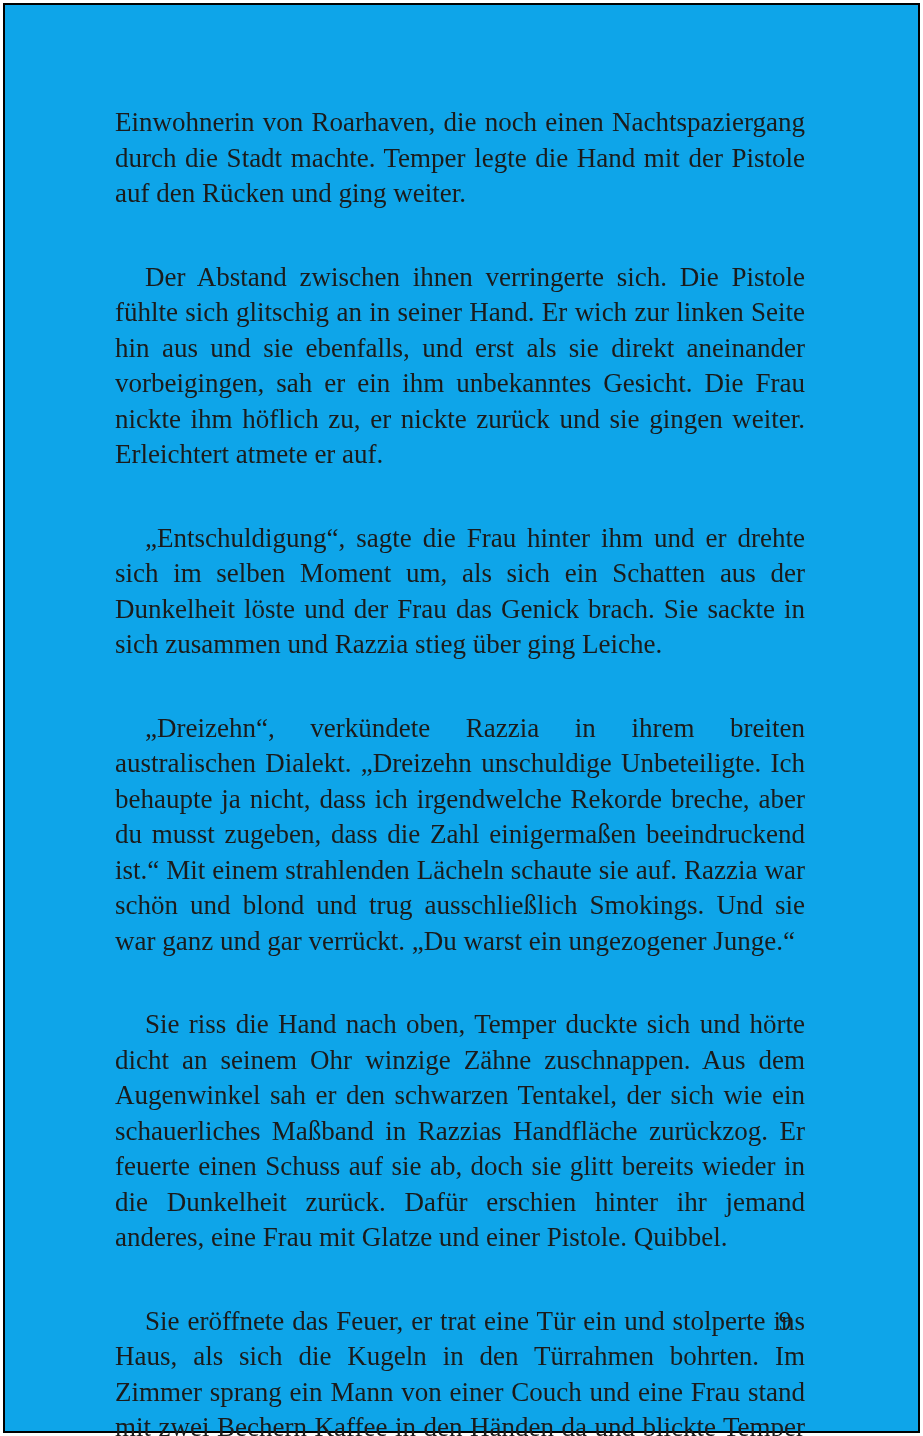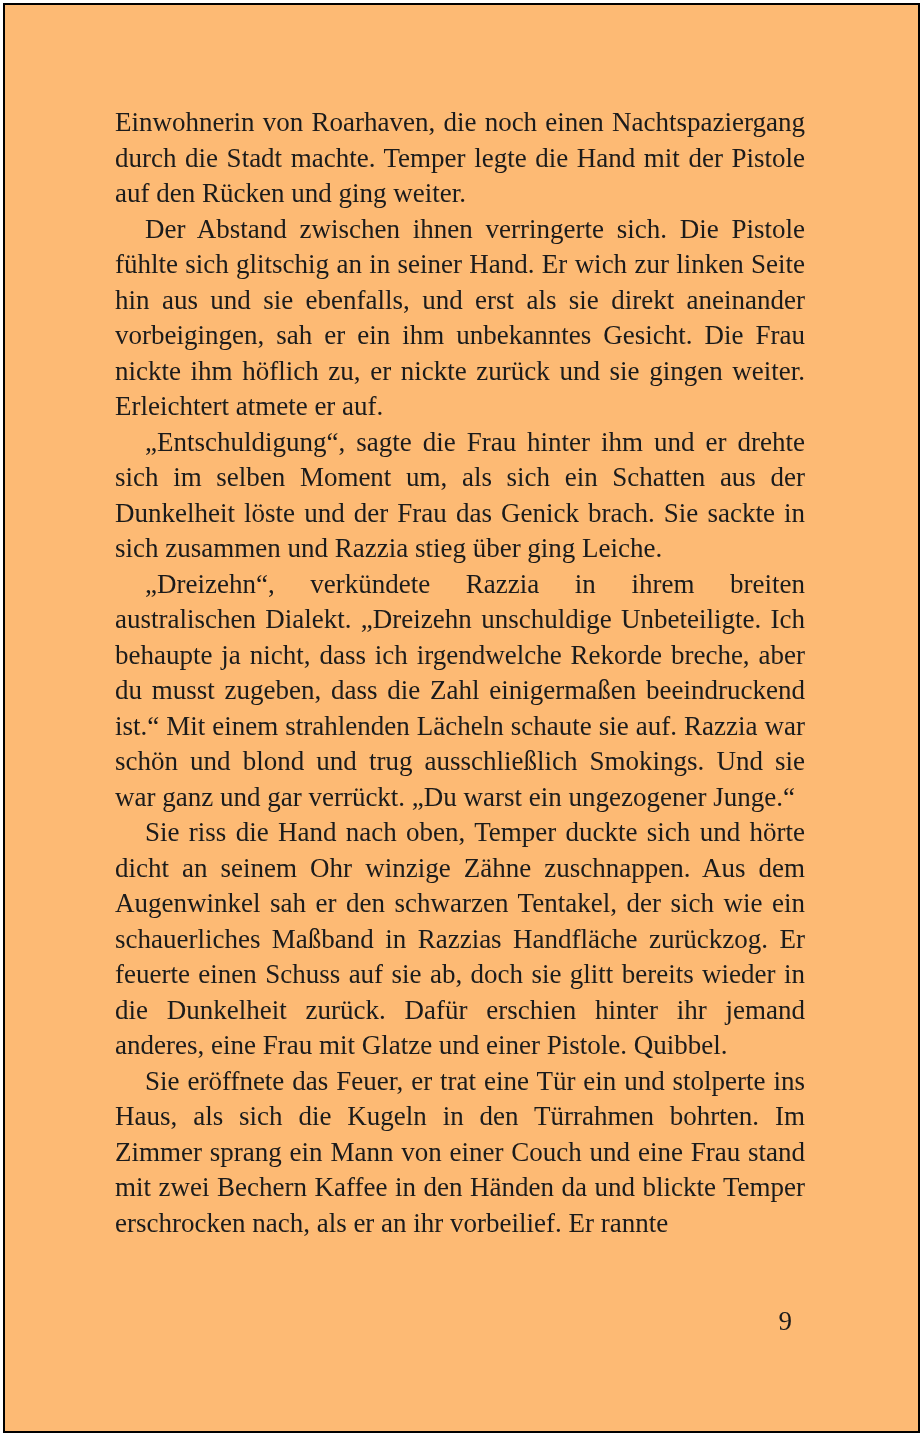--- a/index.html
+++ b/index.html
@@ -13,21 +13,21 @@
     position: relative;
     overflow: hidden;
   }
   .book-page {
     position: absolute;
     left: 3px;
     top: 3px;
     right: 3px;
     bottom: 3px;
     border: 2px solid #000000;
-    background: #fdba74;
+    background: #0ea5e9;
     box-sizing: border-box;
     text-decoration: underline;
   }
   .text-block {
     position: absolute;
     left: 110px;
     top: 100px;
     width: 690px;
     font-family: "Liberation Serif", "DejaVu Serif", serif;
     font-size: 27px;
@@ -36,20 +36,21 @@
     text-align: justify;
     -webkit-hyphens: auto;
     hyphens: auto;
   }
   .para {
     margin: 0;
     padding: 0;
   }
   .para.indent {
     text-indent: 30px;
+    margin-top: 48px;
   }
   .page-number {
     position: absolute;
     right: 126px;
     bottom: 92px;
     font-family: "Liberation Serif", "DejaVu Serif", serif;
     font-size: 27px;
     line-height: 35px;
     color: #1b1b1b;
   }

